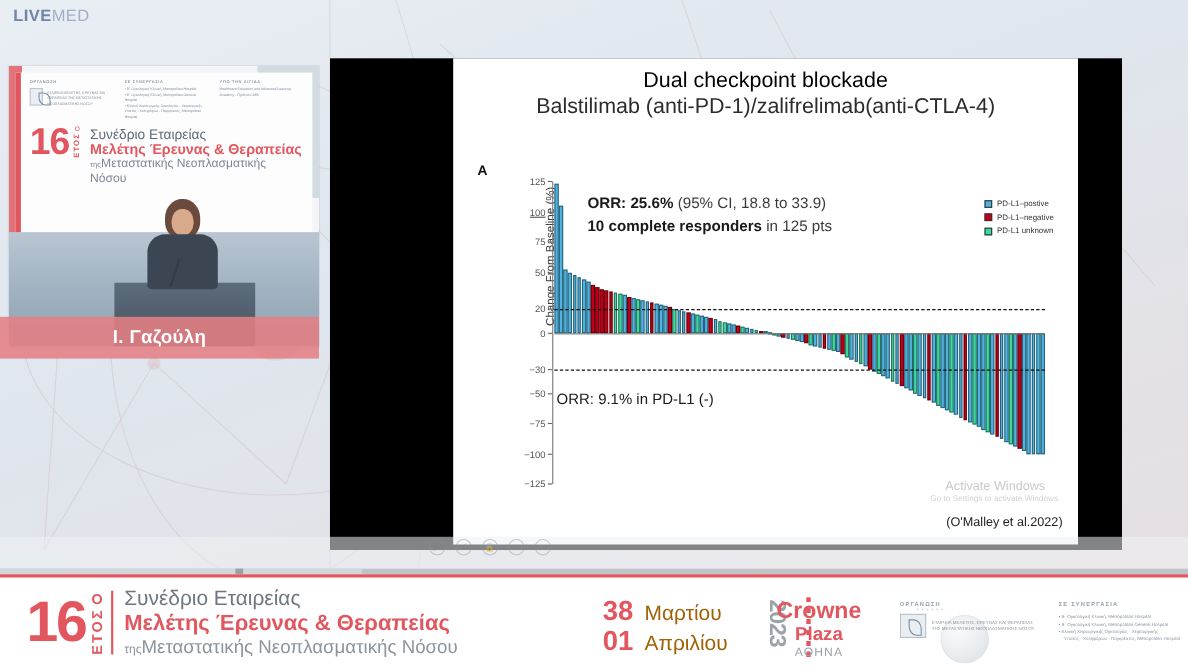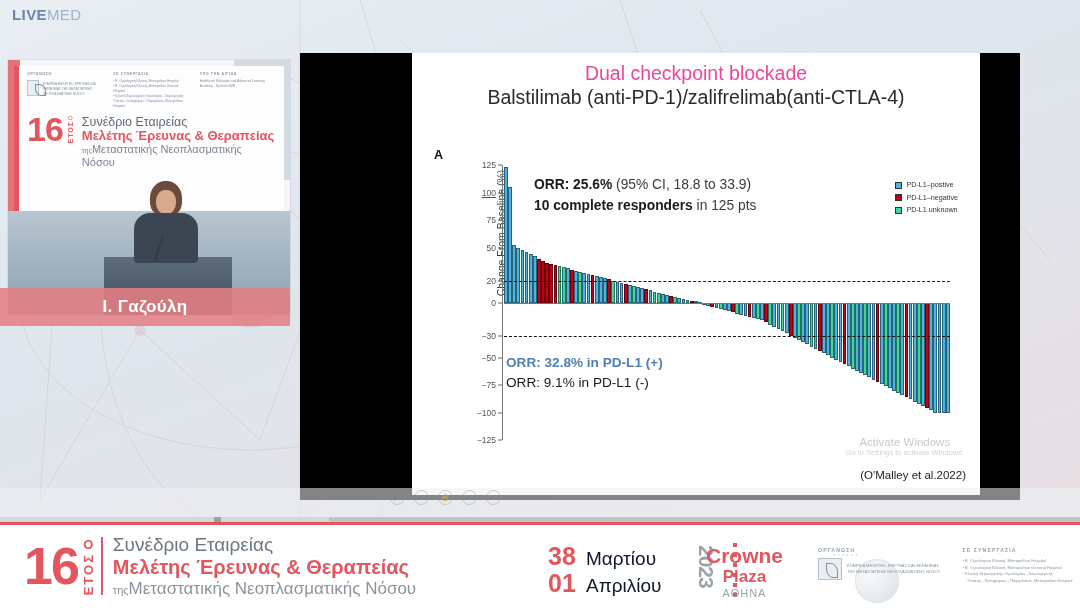--- a/index.html
+++ b/index.html
@@ -92,21 +92,21 @@
   
   #slide-frame {
     position:absolute; left:300px; top:53px; width:720px; height:447px;
     background:#000; z-index:6;
   }
   #slide {
     position:absolute; left:112px; top:0px; width:568px; height:442px;
     background:#fff;
   }
   .slide-title { text-align:center; padding-top:8px; }
-  .slide-title .l1 { font-size:19.5px; color:#ec4899; line-height:1.25; }
+  .slide-title .l1 { font-size:19.5px; color:#000000; line-height:1.25; }
   .slide-title .l2 { font-size:19.5px; color:#2b2b2b; line-height:1.25; }
 
   .panel-letter{ position:absolute; left:22px; top:95px; font-size:12.5px; font-weight:bold; color:#111;}
 
   
   #chart-area { position:absolute; left:10px; top:112px; width:548px; height:300px; }
   #ylabel {
     position:absolute; left:-16px; top:62px; width:190px;
     transform:rotate(-90deg); transform-origin:center;
     text-align:center; font-size:10.5px; color:#3b3b3b;
@@ -178,21 +178,21 @@
 
   #f-logo-mid { position:absolute; left:415px; top:12px; width:90px; height:62px; opacity:.5;}
   .dots-row{ position:absolute; left:418px; top:14px; font-size:7px; color:#b9c0c7; letter-spacing:2px;}
   .sphere{ position:absolute; left:440px; top:22px; width:44px;height:44px;border-radius:50%;
      background:radial-gradient(circle at 35% 32%,#f4f6f8,#cfd5db 62%,#aeb6bd);
      box-shadow:inset 0 0 0 1px #c3cad1;}
 
   #f-dates { position:absolute; left:548px; top:18px; }
   .d-row { display:flex; align-items:baseline; }
   .d-num { font-size:25px; font-weight:bold; color:#e2575f; line-height:1.06; width:38px;}
-  .d-mon { font-size:19px; color:#0f172a; line-height:1.06;}
+  .d-mon { font-size:19px; color:#a16207; line-height:1.06;}
   .d-year { position:absolute; left:148px; top:2px; font-size:21px; font-weight:bold; color:#9aa2aa;
      writing-mode:vertical-rl; letter-spacing:-1px; line-height:1;}
   .d-sep { position:absolute; left:185px; top:0px; height:56px; width:4px;
      background:repeating-linear-gradient(#e2575f 0 4px, transparent 4px 10px);}
 
   #f-venue { position:absolute; left:706px; top:20px; text-align:center;}
   .v1{ font-size:21px; font-weight:bold; color:#e2575f; line-height:1.08;}
   .v2{ font-size:17px; font-weight:bold; color:#e2575f; line-height:1.08;}
   .v3{ font-size:11px; color:#9aa2aa; letter-spacing:1px; margin-top:1px;}
 
@@ -461,21 +461,20 @@
               <span class="sw" style="background: rgb(192, 0, 24);"></span>
               <span>PD-L1–negative</span>
             </div>
             <div class="row">
               <span class="sw" style="background: rgb(63, 214, 160);"></span>
               <span>PD-L1 unknown</span>
             </div>
           </div>
 
         <div class="orr2">
-          <div class="blue">ORR: 32.8% in PD-L1 (+)</div>
           <div class="blk">ORR: 9.1% in PD-L1 (-)</div>
         </div>
       </div>
 
       <div id="watermark">
         <div class="w1">Activate Windows</div>
         <div class="w2">Go to Settings to activate Windows.</div>
       </div>
       <div id="citation">(O'Malley et al.2022)</div>
     </div>

